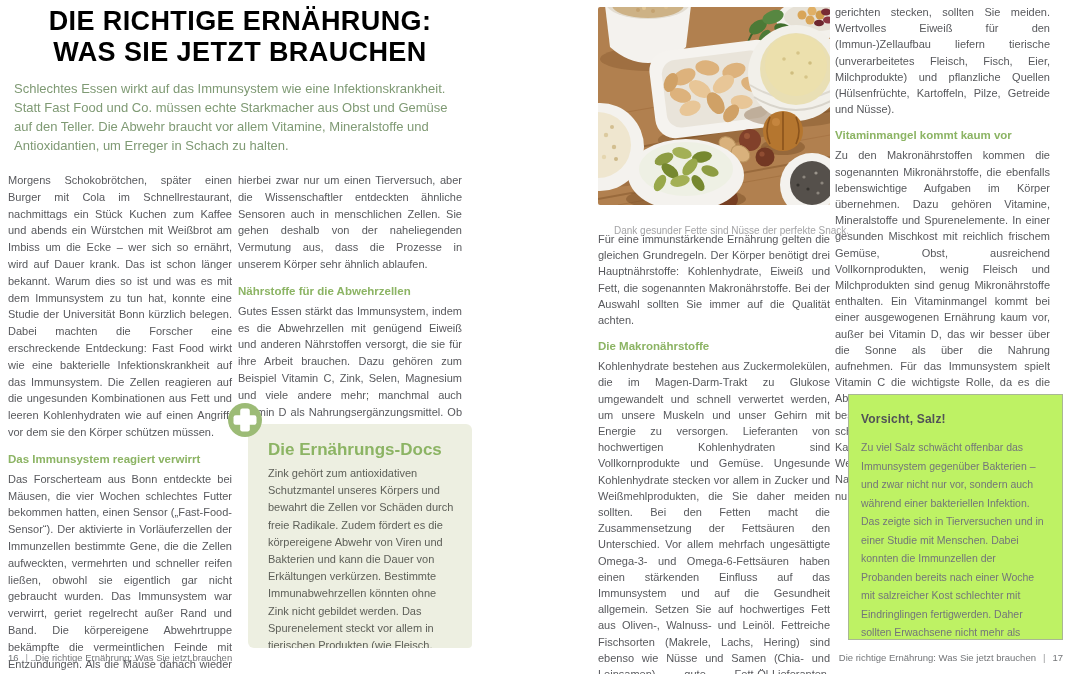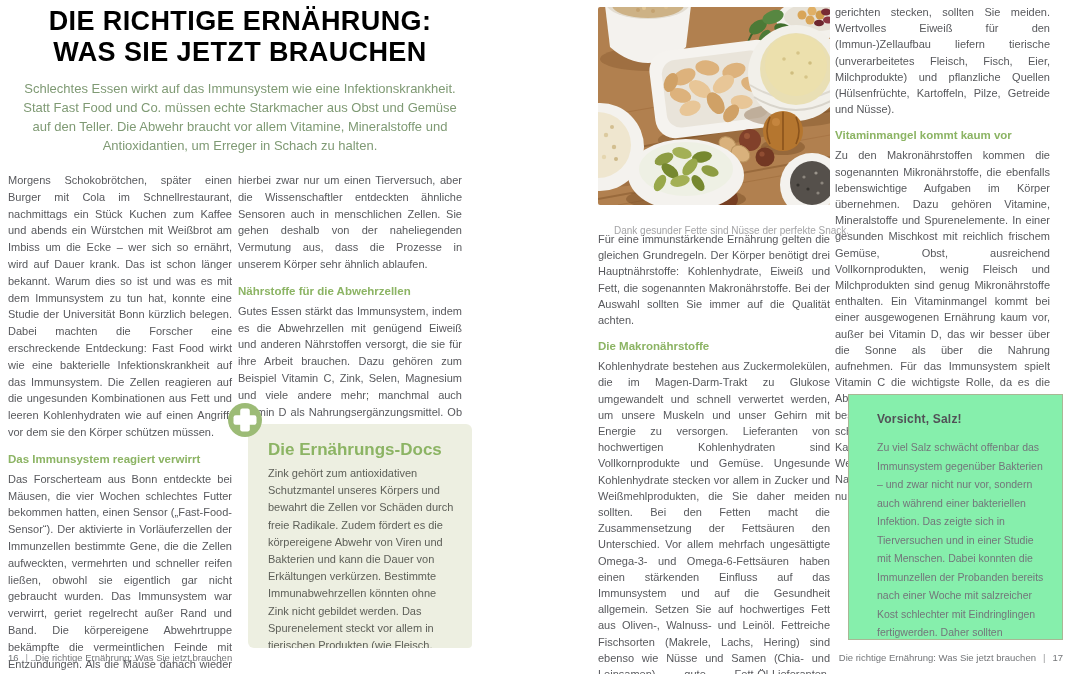--- a/index.html
+++ b/index.html
@@ -4,21 +4,21 @@
 <style>
   html,body{margin:0;padding:0;background:#ffffff;}
   body{font-family:"Liberation Sans","DejaVu Sans",sans-serif;}
   #spread{position:relative;width:1072px;height:674px;background:#ffffff;overflow:hidden;}
   .page{position:absolute;top:0;height:674px;}
   .page-left{left:0;width:536px;}
   .page-right{left:536px;width:536px;}
 
   h1.title{position:absolute;left:0;top:6px;width:480px;margin:0;text-align:center;
     font-size:27px;line-height:31px;font-weight:700;letter-spacing:0.4px;color:#000000;}
-  p.intro{position:absolute;left:14px;top:79px;width:452px;margin:0;text-align:center;
+  p.intro{position:absolute;left:14px;top:79px;width:452px;margin:0;
     font-size:13px;line-height:19px;color:#7f9a74;}
 
   .col{position:absolute;}
   .col p{margin:0;font-size:11px;line-height:16.8px;color:#57585c;text-align:justify;
     hyphens:auto;-webkit-hyphens:auto;}
   .col h3{margin:11px 0 5px 0;font-size:11.5px;line-height:14px;color:#8cb464;font-weight:700;}
   .col1{left:8px;top:172px;width:224px;}
   .col2{left:238px;top:172px;width:224px;}
 
   .info-box{position:absolute;left:248px;top:424px;width:224px;height:224px;background:#edefe1;
@@ -29,22 +29,22 @@
 
   figure.photo{position:absolute;left:62px;top:7px;width:232px;height:198px;margin:0;
     overflow:hidden;border-radius:2px;}
   p.caption{position:absolute;left:62px;top:208px;width:240px;margin:16px;
     font-size:10px;line-height:14px;color:#a4a4a6;}
   .colmid{left:62px;top:231px;width:232px;}
   .colmid p{line-height:16.2px;}
   .colright{left:299px;top:4px;width:215px;}
   .colright p{line-height:16.2px;}
 
-  .warning-box{position:absolute;left:312px;top:394px;width:215px;height:246px;background:#86efac;
-    border:1px solid #a9b795;box-sizing:border-box;padding:17px 17px 0 28px;overflow:hidden;}
+  .warning-box{position:absolute;left:312px;top:394px;width:215px;height:246px;background:#bef264;
+    border:1px solid #a9b795;box-sizing:border-box;padding:17px 17px 0 12px;overflow:hidden;}
   .warning-box h4{margin:0 0 12px 0;font-size:12px;color:#515257;font-weight:700;letter-spacing:0.2px;}
   .warning-box p{margin:0;font-size:10.5px;line-height:18.5px;color:#73757a;text-align:left;}
 
   .footer{position:absolute;top:652px;font-size:9.5px;line-height:12px;color:#737578;white-space:nowrap;}
   .footer-left{left:8px;}
   .footer-right{right:9px;text-align:right;}
   .footer .sep{padding:0 7px;color:#9a9b9d;}
 </style>
 </head>
 <body>

